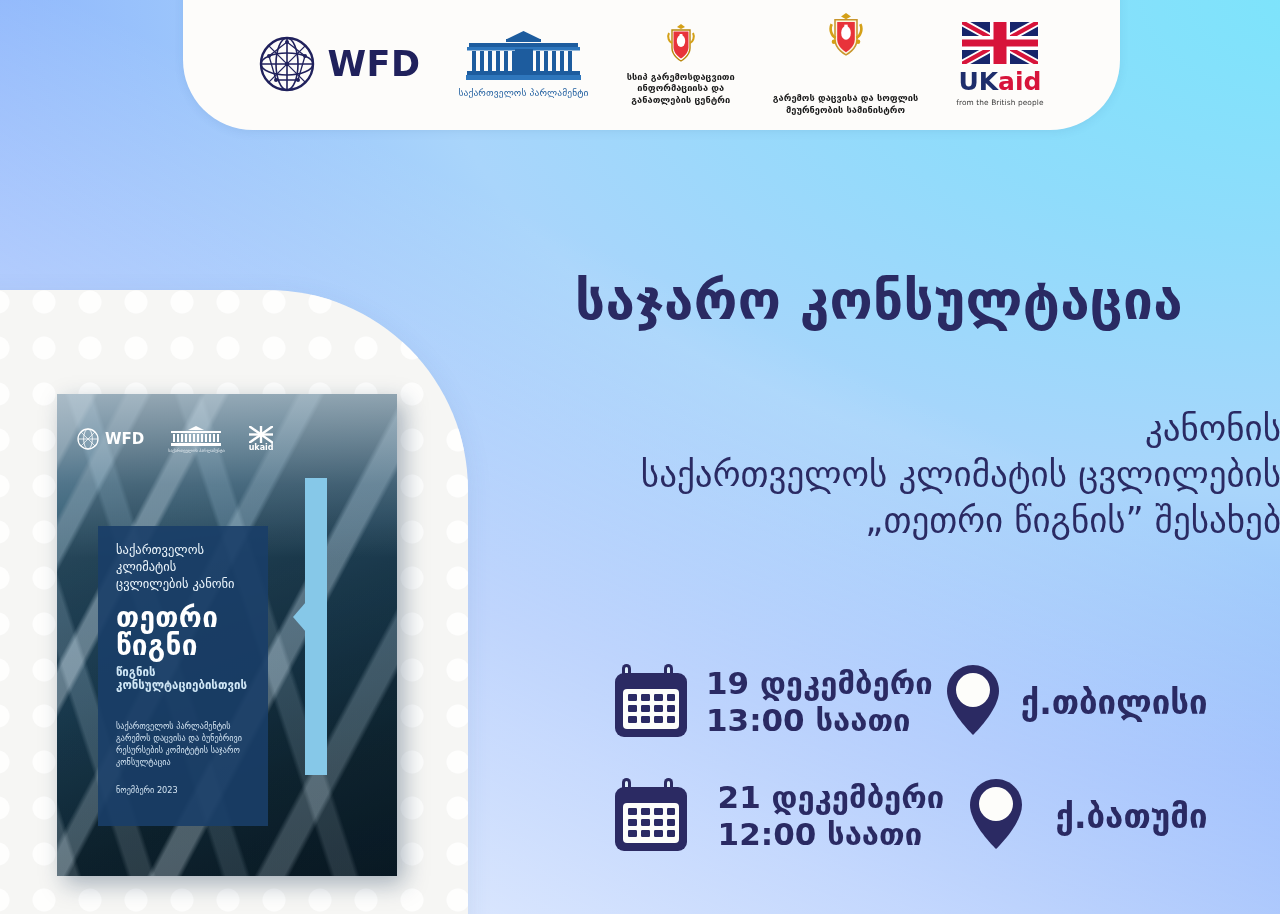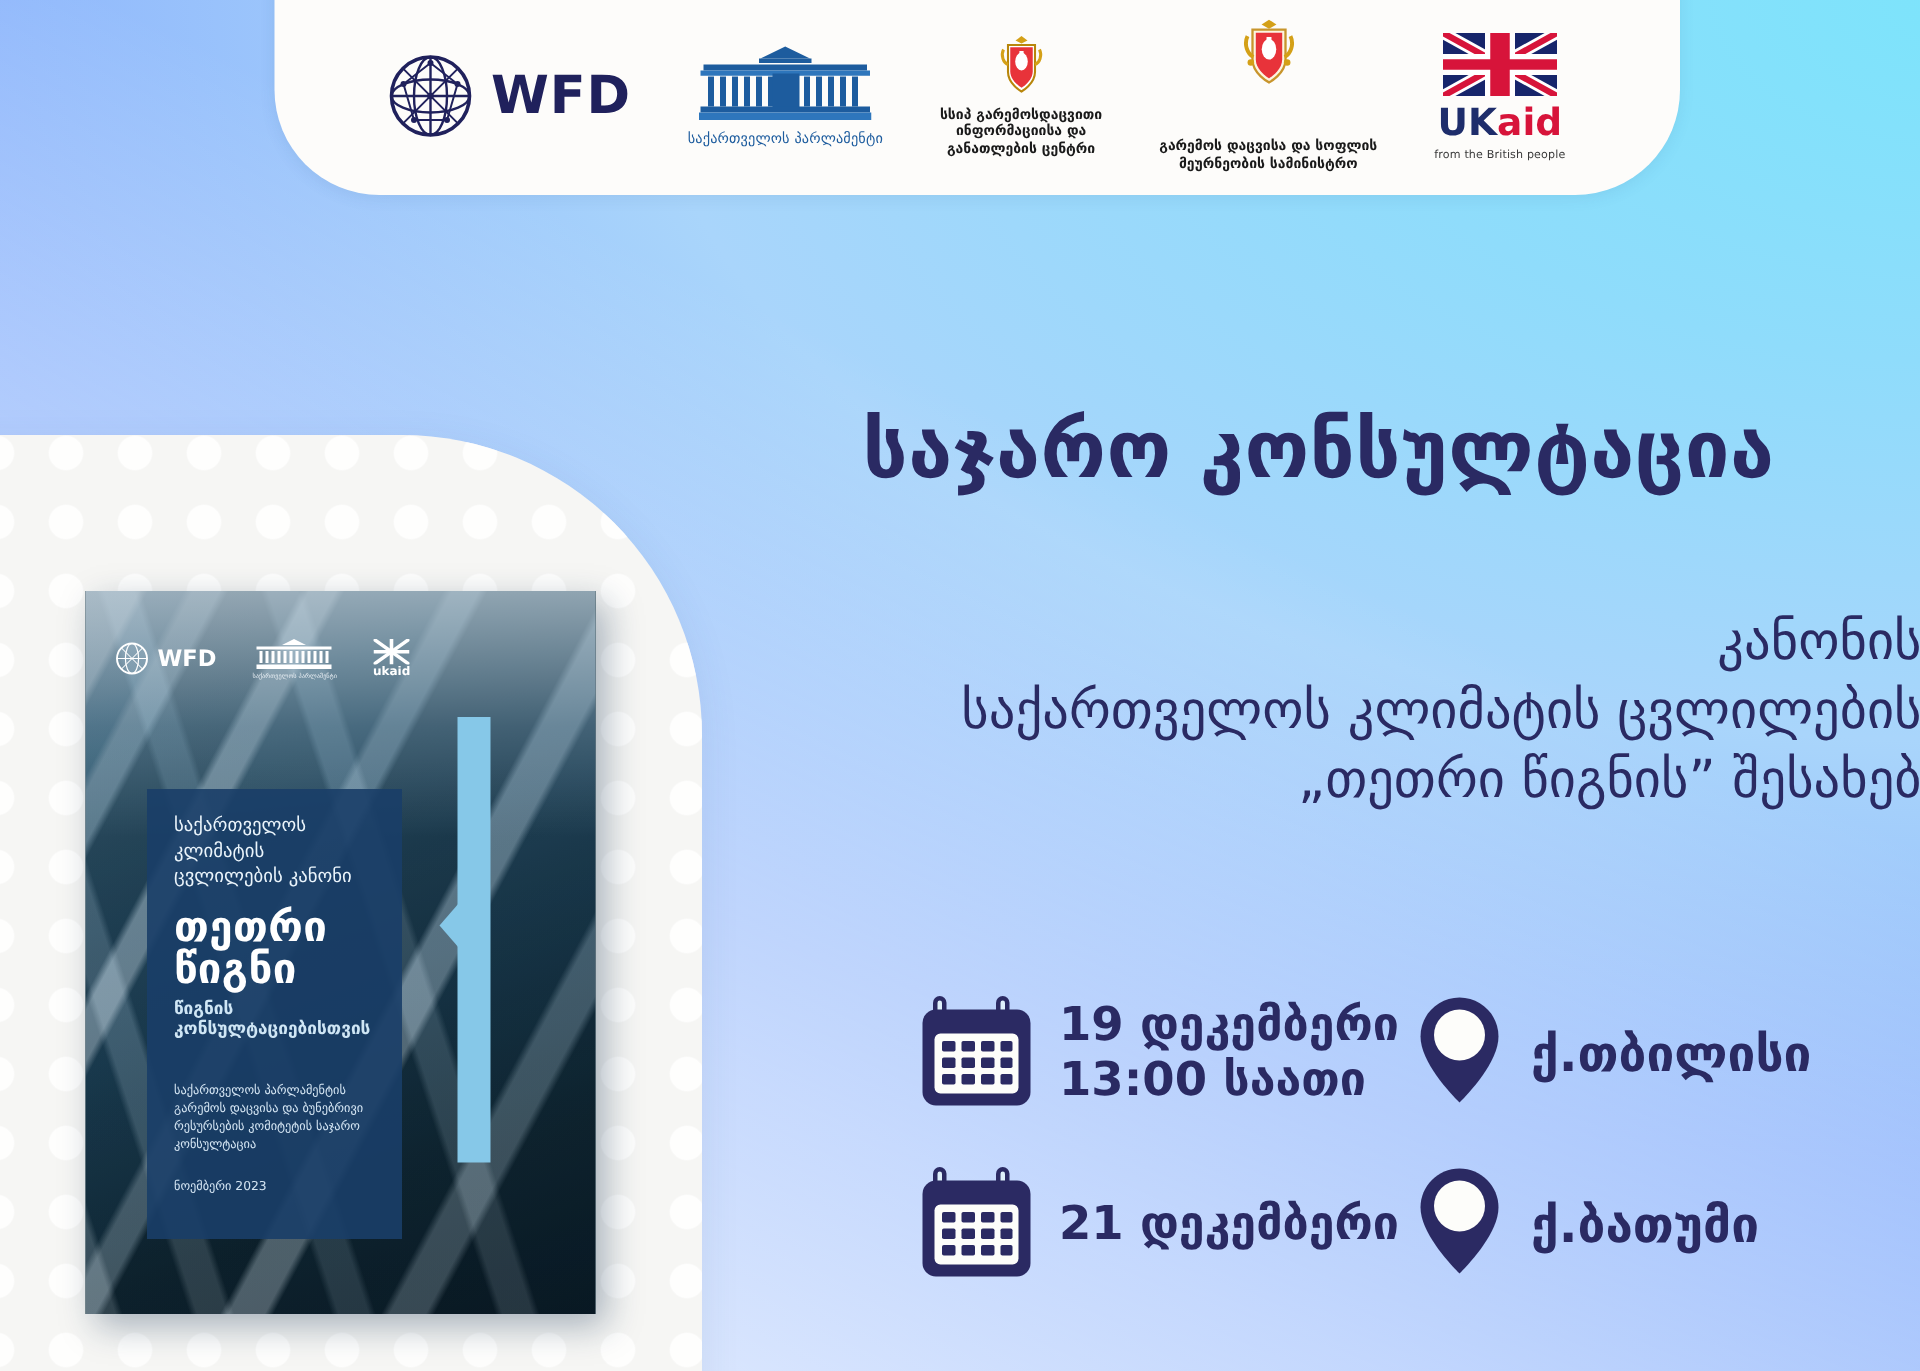--- a/index.html
+++ b/index.html
@@ -136,21 +136,21 @@
   }
   .subhead{
     position:absolute;left:470px;right:38px;top:405px;
     text-align:right;
     font-size:35px;color:#2a2a63;line-height:1.32;font-weight:normal;
     z-index:5;
   }
 
   
   .events{position:absolute;left:612px;top:660px;z-index:5;}
-  .event-row{display:flex;align-items:center;gap:16px;margin-bottom:30px;}
+  .event-row{display:flex;align-items:center;gap:16px;margin-bottom:30px;justify-content:space-between;}
   .cal{width:78px;height:80px;flex:0 0 auto;}
   .when{font-size:31px;font-weight:bold;color:#2a2a63;line-height:1.18;white-space:nowrap;}
   .pin{width:56px;height:74px;flex:0 0 auto;margin-left:-4px;}
   .city{font-size:33px;font-weight:bold;color:#2a2a63;white-space:nowrap;margin-left:4px;}
 </style>
 </head>
 <body>
 
 <div id="poster">
 
@@ -429,20 +429,21 @@
               <rect x="55" y="45" width="8" height="7" rx="1.2"></rect>
             <rect x="16" y="56" width="9" height="7" rx="1.2"></rect>
               <rect x="29" y="56" width="9" height="7" rx="1.2"></rect>
             <rect x="42" y="56" width="9" height="7" rx="1.2"></rect>
               <rect x="55" y="56" width="8" height="7" rx="1.2"></rect>
           </g>
         </svg>
       </span>
       <span class="when">
         <div>21 დეკემბერი</div>
+        <div>12:00 საათი</div>
       </span>
       <span>
         <svg class="pin" viewBox="0 0 56 74">
           <path d="M28 2 C13.6 2 2 13.6 2 28 c0 17 20 38 26 44 6 -6 26 -27 26 -44 C54 13.6 42.4 2 28 2 Z" fill="#2b2a63"></path>
           <circle cx="28" cy="27" r="17" fill="#fdfdfa"></circle>
         </svg>
       </span>
       <span class="city">ქ.ბათუმი</span>
     </div>
 

